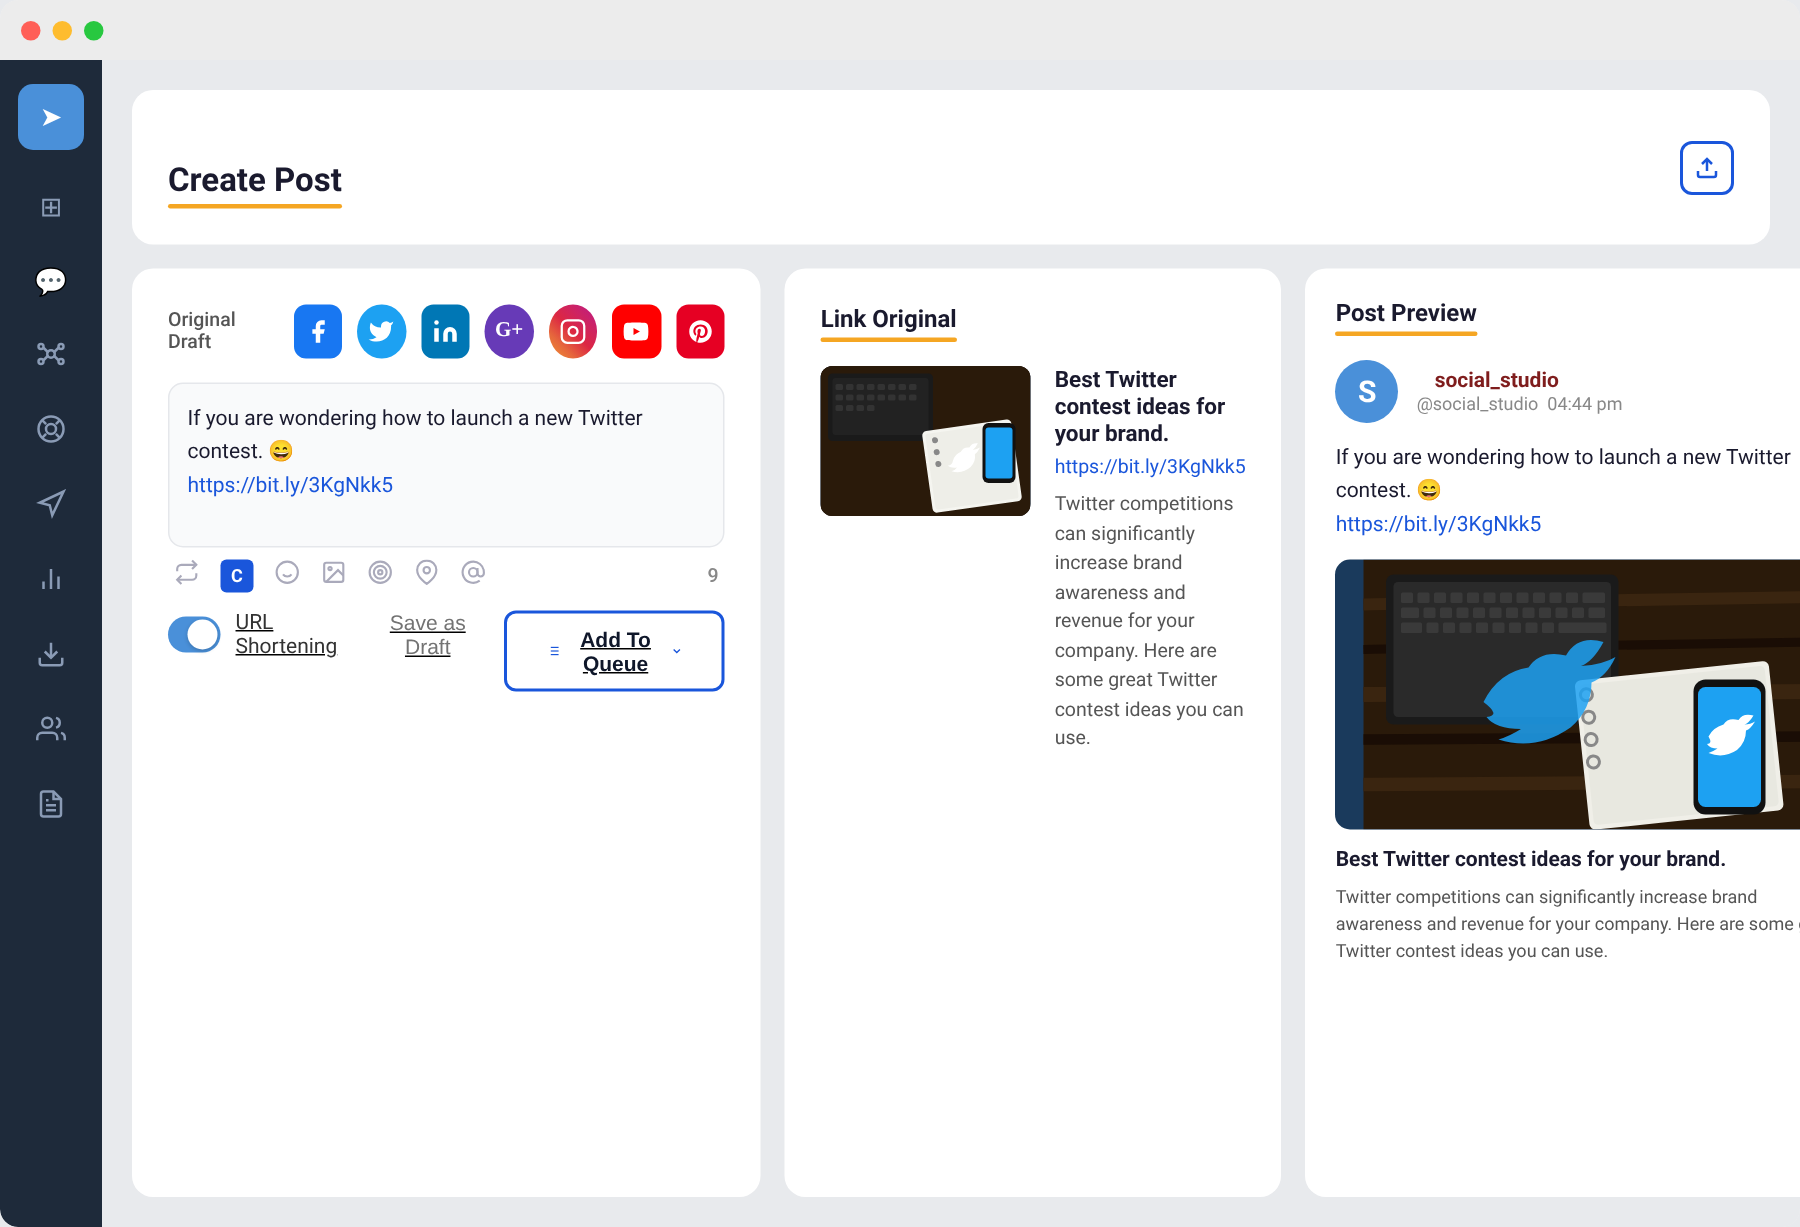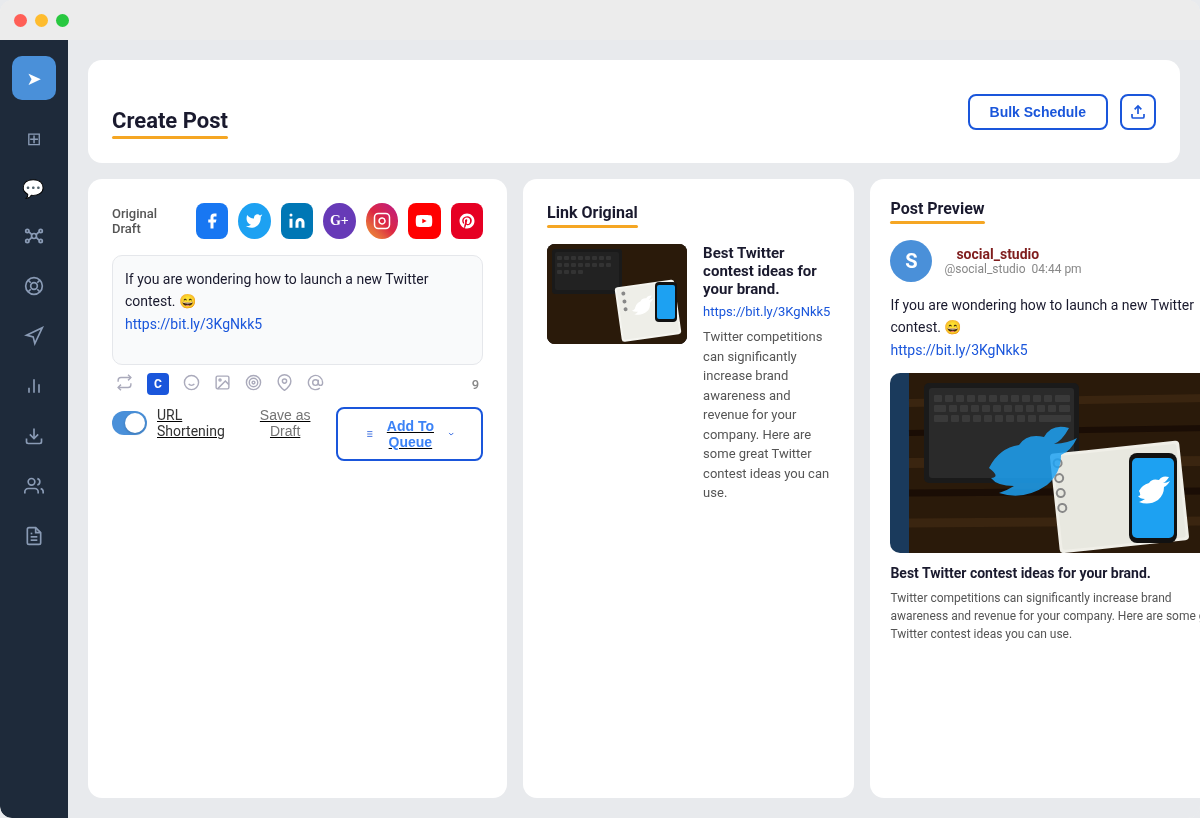--- a/index.html
+++ b/index.html
@@ -279,21 +279,21 @@
       font-size: 14px;
       font-weight: 500;
       cursor: pointer;
       padding: 0 8px;
     }
 
     .add-to-queue-btn {
       display: flex; align-items: center; gap: 8px;
       background: #fff;
       border: 2px solid #1a56db;
-      color: #3b82f6;
+      color: #0f172a;
       padding: 9px 26px;
       border-radius: 8px;
       font-size: 14px;
       font-weight: 600;
       cursor: pointer;
     }
 
     
     .link-preview-title {
       font-size: 16px;
@@ -561,21 +561,20 @@
           </svg>
         </span>
       </div>
     </nav>
 
     <div class="main-content">
 
       <div class="card create-post-header">
         <h1 class="create-post-title">Create Post</h1>
         <div class="header-actions">
-          <button class="bulk-schedule-btn">Bulk Schedule</button>
           <div class="import-icon-btn">
             <svg width="16" height="16" viewBox="0 0 24 24" fill="none" stroke="#1a56db" stroke-width="2.5">
               <path d="M21 15v4a2 2 0 01-2 2H5a2 2 0 01-2-2v-4"></path>
               <polyline points="17 8 12 3 7 8"></polyline>
               <line x1="12" y1="3" x2="12" y2="15"></line>
             </svg>
           </div>
         </div>
       </div>
 

